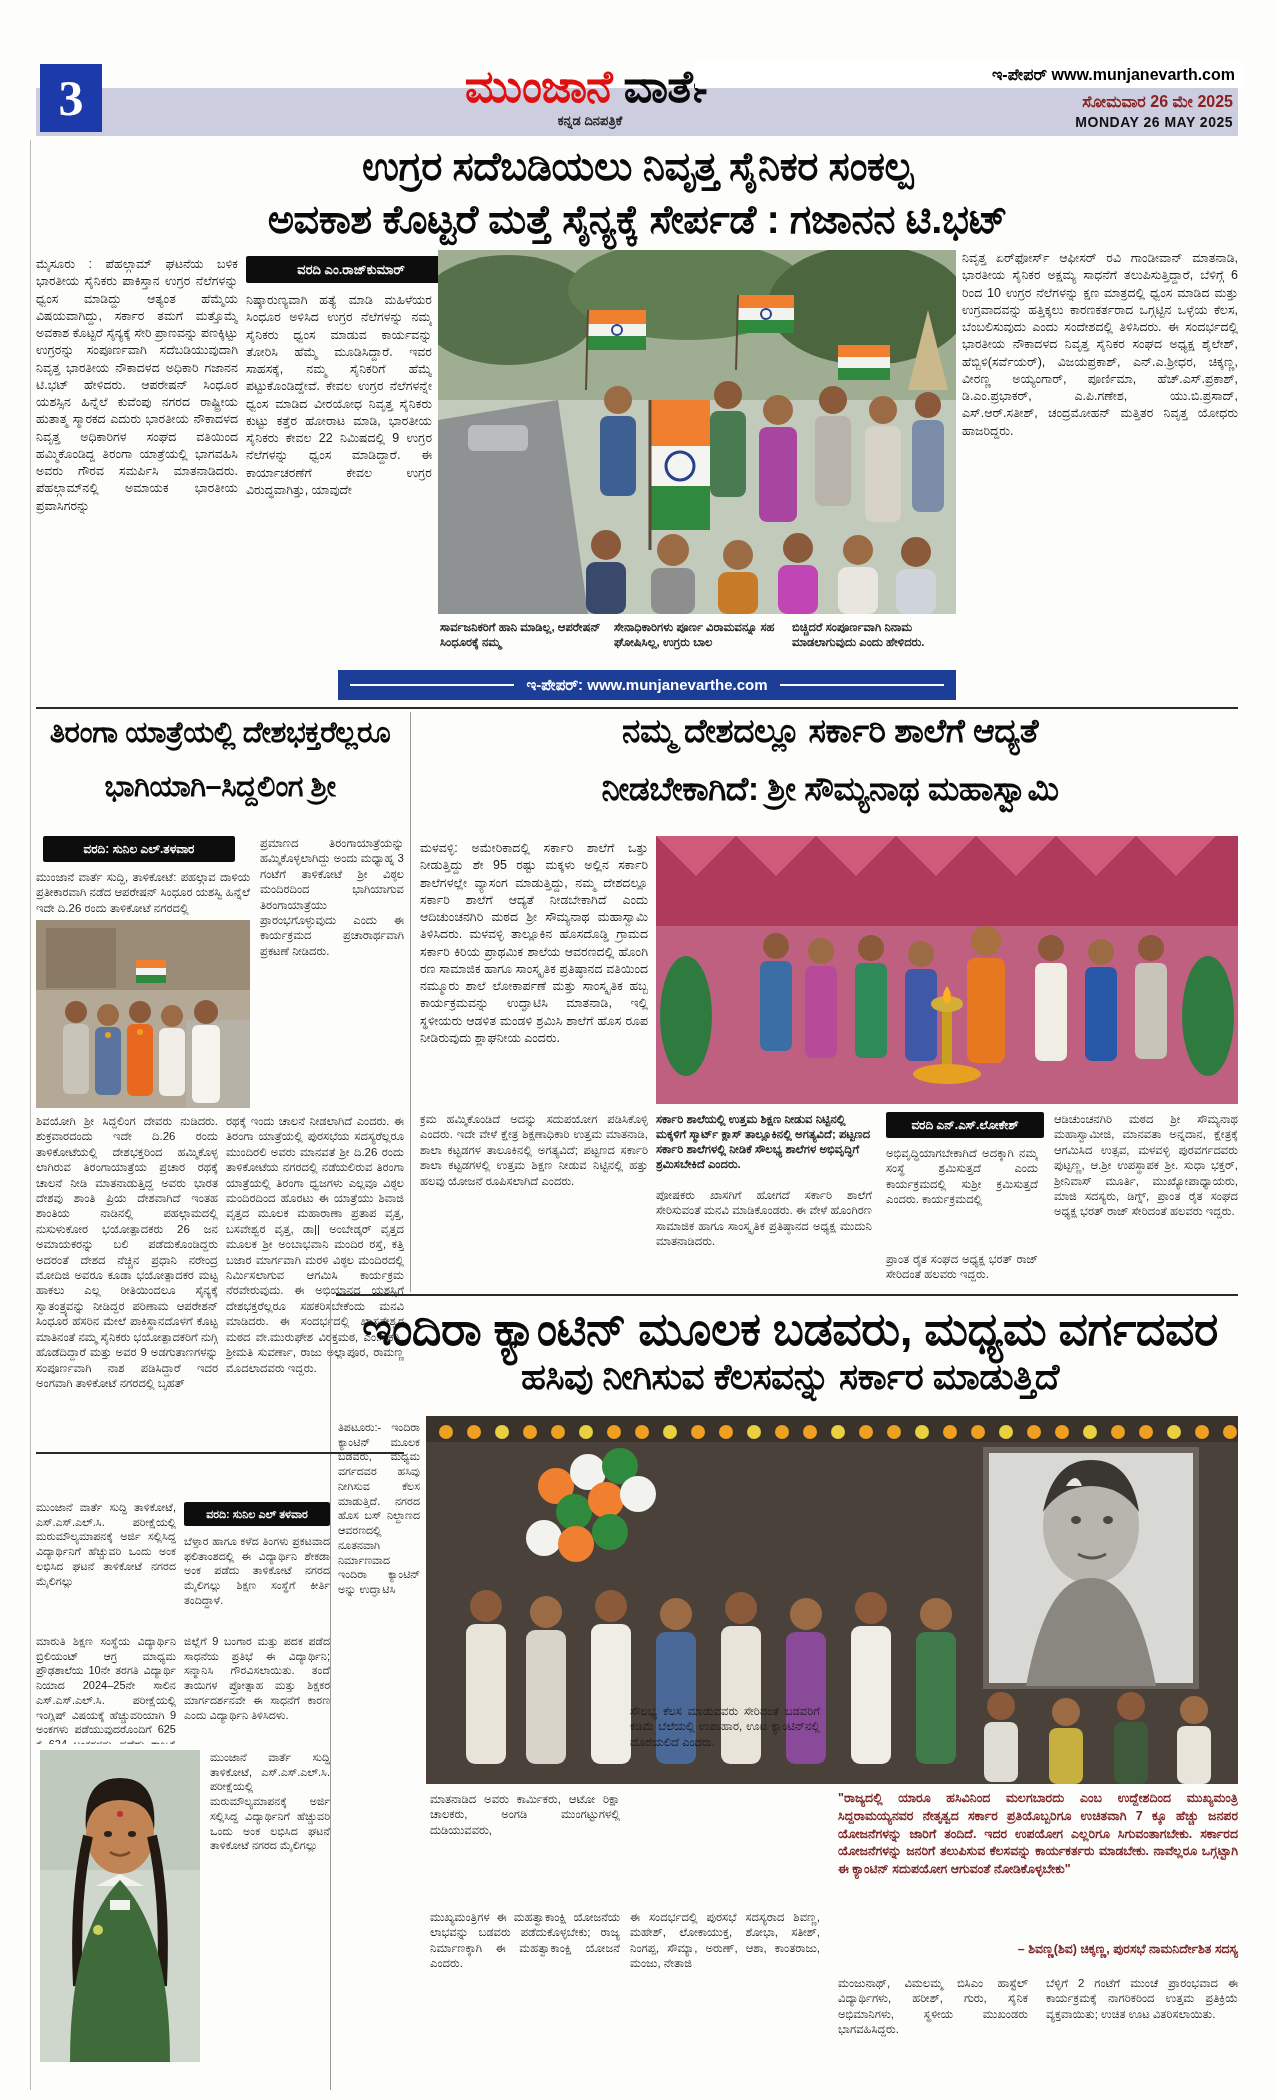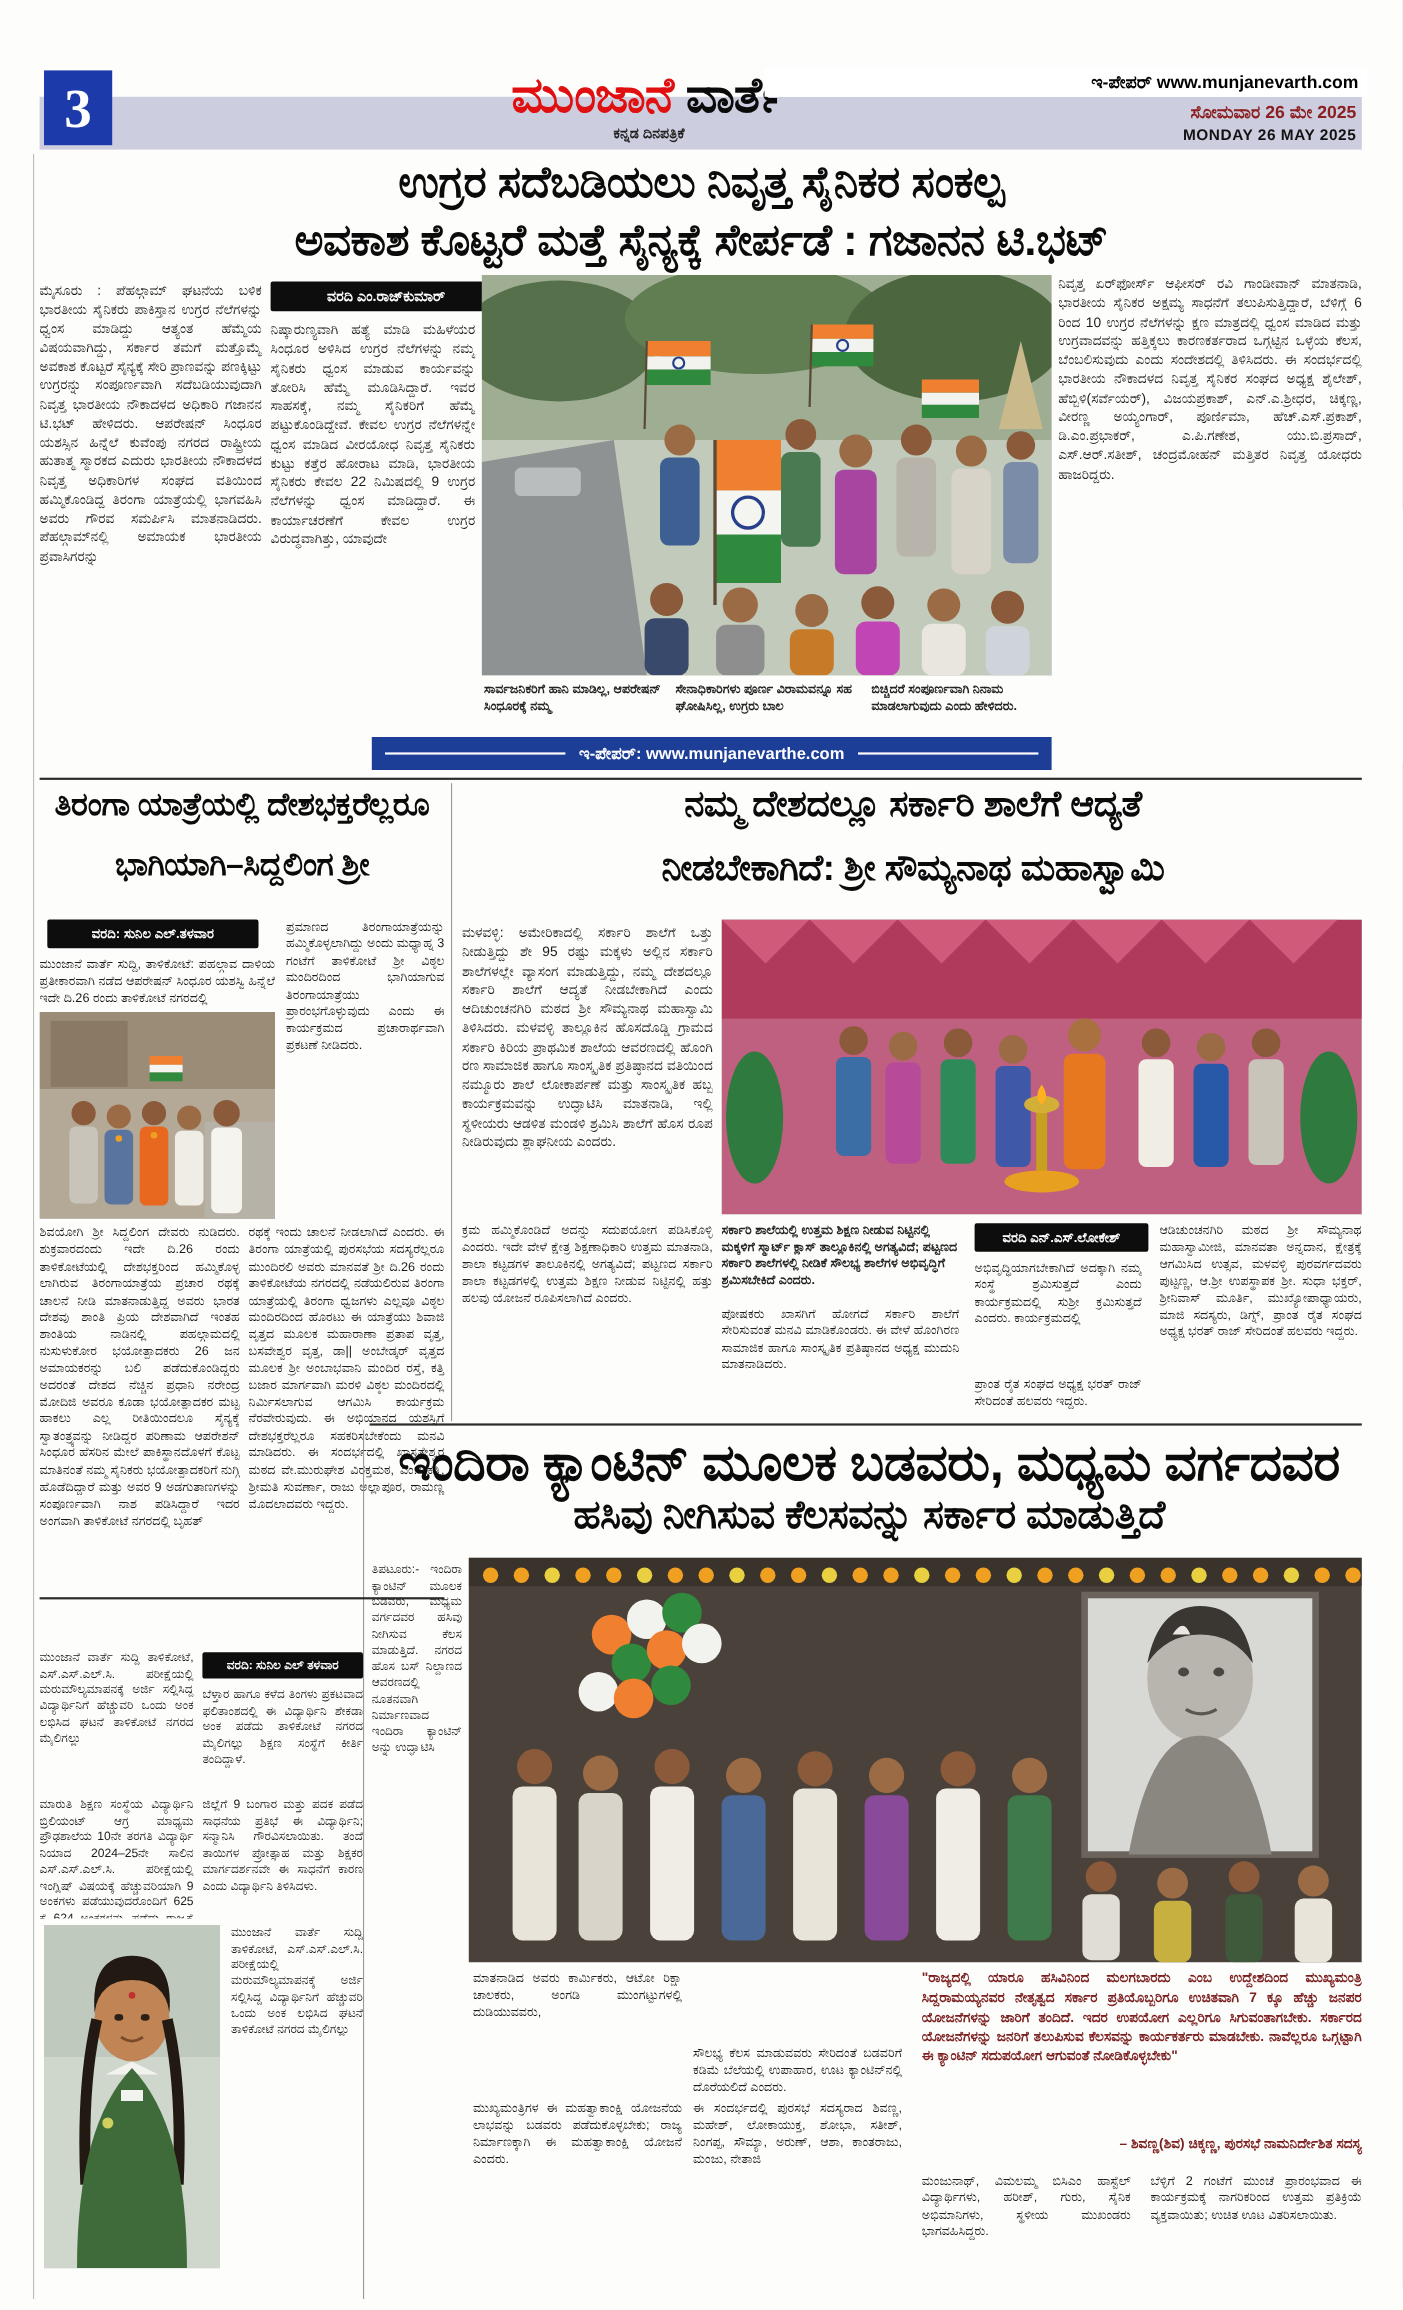--- a/index.html
+++ b/index.html
@@ -313,21 +313,21 @@
           <rect x="623" y="312" width="34" height="56" rx="8" fill="#c8b040"></rect>
         <circle cx="705" cy="290" r="14" fill="#8a5a3a"></circle>
           <rect x="688" y="306" width="34" height="62" rx="8" fill="#3f5a3a"></rect>
         <circle cx="768" cy="294" r="14" fill="#9b6b46"></circle>
           <rect x="751" y="310" width="34" height="58" rx="8" fill="#e8e4da"></rect>
       </g>
     </svg>
   </div>
 
   <div class="abs body-sm" style="left:430px;top:1792px;width:190px;height:106px;">ಮಾತನಾಡಿದ ಅವರು ಕಾರ್ಮಿಕರು, ಆಟೋ ರಿಕ್ಷಾ ಚಾಲಕರು, ಅಂಗಡಿ ಮುಂಗಟ್ಟುಗಳಲ್ಲಿ ದುಡಿಯುವವರು,</div>
-  <div class="abs body-sm" style="left:630px;top:1860px;width:190px;height:106px;">ಸೌಲಭ್ಯ ಕೆಲಸ ಮಾಡುವವರು ಸೇರಿದಂತೆ ಬಡವರಿಗೆ ಕಡಿಮೆ ಬೆಲೆಯಲ್ಲಿ ಉಪಾಹಾರ, ಊಟ ಕ್ಯಾಂಟಿನ್‌ನಲ್ಲಿ ದೊರೆಯಲಿದೆ ಎಂದರು.</div>
+  <div class="abs body-sm" style="left:630px;top:1704px;width:190px;height:106px;">ಸೌಲಭ್ಯ ಕೆಲಸ ಮಾಡುವವರು ಸೇರಿದಂತೆ ಬಡವರಿಗೆ ಕಡಿಮೆ ಬೆಲೆಯಲ್ಲಿ ಉಪಾಹಾರ, ಊಟ ಕ್ಯಾಂಟಿನ್‌ನಲ್ಲಿ ದೊರೆಯಲಿದೆ ಎಂದರು.</div>
 
   <div class="abs quote-block" style="left:838px;top:1790px;width:400px;height:150px;">"ರಾಜ್ಯದಲ್ಲಿ ಯಾರೂ ಹಸಿವಿನಿಂದ ಮಲಗಬಾರದು ಎಂಬ ಉದ್ದೇಶದಿಂದ ಮುಖ್ಯಮಂತ್ರಿ ಸಿದ್ದರಾಮಯ್ಯನವರ ನೇತೃತ್ವದ ಸರ್ಕಾರ ಪ್ರತಿಯೊಬ್ಬರಿಗೂ ಉಚಿತವಾಗಿ 7 ಕ್ಕೂ ಹೆಚ್ಚು ಜನಪರ ಯೋಜನೆಗಳನ್ನು ಜಾರಿಗೆ ತಂದಿದೆ. ಇದರ ಉಪಯೋಗ ಎಲ್ಲರಿಗೂ ಸಿಗುವಂತಾಗಬೇಕು. ಸರ್ಕಾರದ ಯೋಜನೆಗಳನ್ನು ಜನರಿಗೆ ತಲುಪಿಸುವ ಕೆಲಸವನ್ನು ಕಾರ್ಯಕರ್ತರು ಮಾಡಬೇಕು. ನಾವೆಲ್ಲರೂ ಒಗ್ಗಟ್ಟಾಗಿ ಈ ಕ್ಯಾಂಟಿನ್ ಸದುಪಯೋಗ ಆಗುವಂತೆ ನೋಡಿಕೊಳ್ಳಬೇಕು"</div>
   <div class="abs quote-attr" style="left:838px;top:1936px;width:400px;">– ಶಿವಣ್ಣ(ಶಿವ) ಚಿಕ್ಕಣ್ಣ, ಪುರಸಭೆ ನಾಮನಿರ್ದೇಶಿತ ಸದಸ್ಯ</div>
 
   <div class="abs body-sm" style="left:430px;top:1910px;width:190px;height:178px;">ಮುಖ್ಯಮಂತ್ರಿಗಳ ಈ ಮಹತ್ವಾಕಾಂಕ್ಷಿ ಯೋಜನೆಯ ಲಾಭವನ್ನು ಬಡವರು ಪಡೆದುಕೊಳ್ಳಬೇಕು; ರಾಜ್ಯ ನಿರ್ಮಾಣಕ್ಕಾಗಿ ಈ ಮಹತ್ವಾಕಾಂಕ್ಷಿ ಯೋಜನೆ ಎಂದರು.</div>
   <div class="abs body-sm" style="left:630px;top:1910px;width:190px;height:178px;">ಈ ಸಂದರ್ಭದಲ್ಲಿ ಪುರಸಭೆ ಸದಸ್ಯರಾದ ಶಿವಣ್ಣ, ಮಹೇಶ್, ಲೋಕಾಯುಕ್ತ, ಶೋಭಾ, ಸತೀಶ್, ನಿಂಗಪ್ಪ, ಸೌಮ್ಯಾ, ಅರುಣ್, ಆಶಾ, ಕಾಂತರಾಜು, ಮಂಜು, ನೇತಾಜಿ</div>
   <div class="abs body-sm" style="left:838px;top:1976px;width:190px;height:112px;">ಮಂಜುನಾಥ್, ವಿಮಲಮ್ಮ ಬಿಸಿಎಂ ಹಾಸ್ಟೆಲ್ ವಿದ್ಯಾರ್ಥಿಗಳು, ಹರೀಶ್, ಗುರು, ಸೈನಿಕ ಅಭಿಮಾನಿಗಳು, ಸ್ಥಳೀಯ ಮುಖಂಡರು ಭಾಗವಹಿಸಿದ್ದರು.</div>
   <div class="abs body-sm" style="left:1046px;top:1976px;width:192px;height:112px;">ಬೆಳ್ಳಿಗೆ 2 ಗಂಟೆಗೆ ಮುಂಚೆ ಪ್ರಾರಂಭವಾದ ಈ ಕಾರ್ಯಕ್ರಮಕ್ಕೆ ನಾಗರಿಕರಿಂದ ಉತ್ತಮ ಪ್ರತಿಕ್ರಿಯೆ ವ್ಯಕ್ತವಾಯಿತು; ಉಚಿತ ಊಟ ವಿತರಿಸಲಾಯಿತು.</div>
 
   <div class="abs hr" style="left:36px;top:1452px;width:368px;height:2px;"></div>

